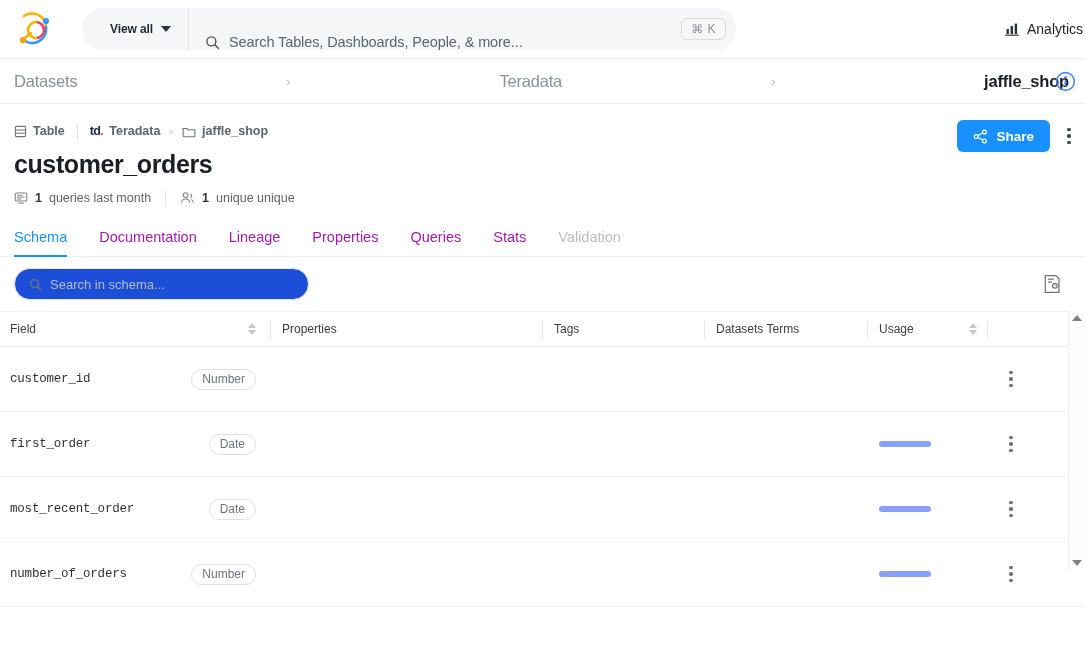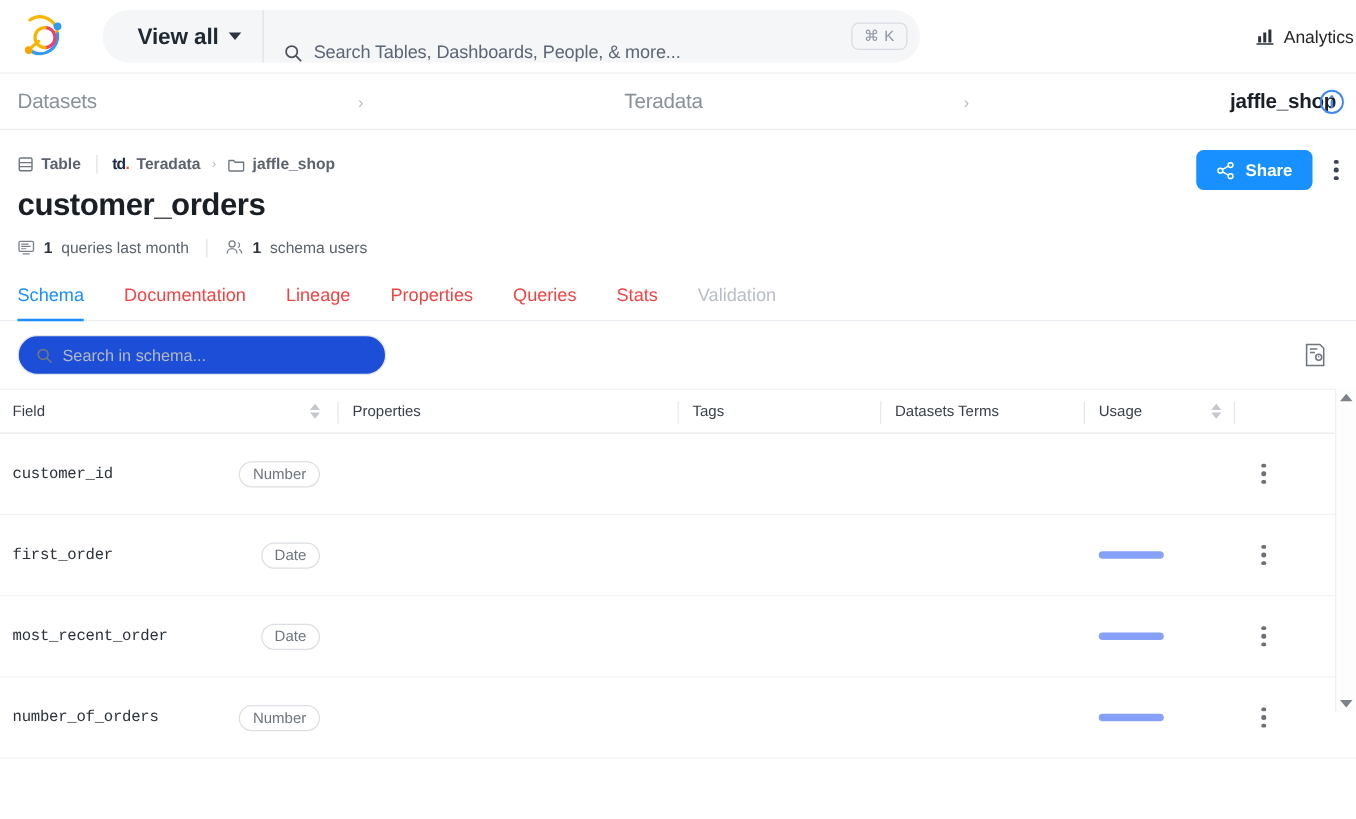--- a/index.html
+++ b/index.html
@@ -38,21 +38,21 @@
     flex: 0 0 auto;
   }
   .viewall {
     display: flex; align-items: center; gap: 8px;
     padding: 0 17px 0 28px;
     height: 100%;
     cursor: pointer;
     border-right: 1px solid #dfe1e6;
   }
   .viewall-label {
-    font-size: 18px; font-weight: bold; color: #1f2933; letter-spacing: -0.1px;
+    font-size: 12px; font-weight: bold; color: #1f2933; letter-spacing: -0.1px;
   }
   .caret-down {
     width: 0; height: 0;
     border-left: 5px solid transparent;
     border-right: 5px solid transparent;
     border-top: 6px solid #2b3440;
   }
   .search-field {
     flex: 1 1 auto;
     display: flex; align-items: flex-end; gap: 9px;
@@ -169,21 +169,21 @@
   
   .tabs {
     display: flex; align-items: flex-end;
     gap: 0px;
     padding: 0 14px;
     margin-top: 16px;
     border-bottom: 1px solid #eceef1;
   }
   .tab {
     font-size: 14.5px;
-    color: #ef4444;
+    color: #a21caf;
     padding: 6px 16px 11px 16px;
     cursor: pointer;
     position: relative;
     white-space: nowrap;
   }
   .tab:first-child { padding-left: 0; }
   .tab.active { color: #1890ff; }
   .tab.active::after {
     content: "";
     position: absolute;
@@ -433,21 +433,21 @@
     <span class="stat">
       <span>
         <svg width="15" height="14" viewBox="0 0 16 15">
           <circle cx="6" cy="4.4" r="2.6" fill="none" stroke="#7b818a" stroke-width="1.15"></circle>
           <path d="M1.8 12.6c0-2.4 1.9-4.1 4.2-4.1s4.2 1.7 4.2 4.1" fill="none" stroke="#7b818a" stroke-width="1.15"></path>
           <path d="M11 3.2a2.3 2.3 0 0 1 0 4.3" fill="none" stroke="#7b818a" stroke-width="1.1"></path>
           <path d="M12.1 9.2c1.3 0.6 2.1 1.8 2.1 3.4" fill="none" stroke="#7b818a" stroke-width="1.1"></path>
         </svg>
       </span>
       <b>1</b>
-      <span>schema users</span>
+      <span>unique unique</span>
     </span>
   </div>
 
   <div class="header-actions">
     <button class="share-btn">
       <span>
         <svg width="15" height="15" viewBox="0 0 16 16">
           <circle cx="12.2" cy="3.3" r="2.05" fill="none" stroke="#fff" stroke-width="1.3"></circle>
           <circle cx="12.2" cy="12.7" r="2.05" fill="none" stroke="#fff" stroke-width="1.3"></circle>
           <circle cx="3.5" cy="8" r="2.05" fill="none" stroke="#fff" stroke-width="1.3"></circle>

